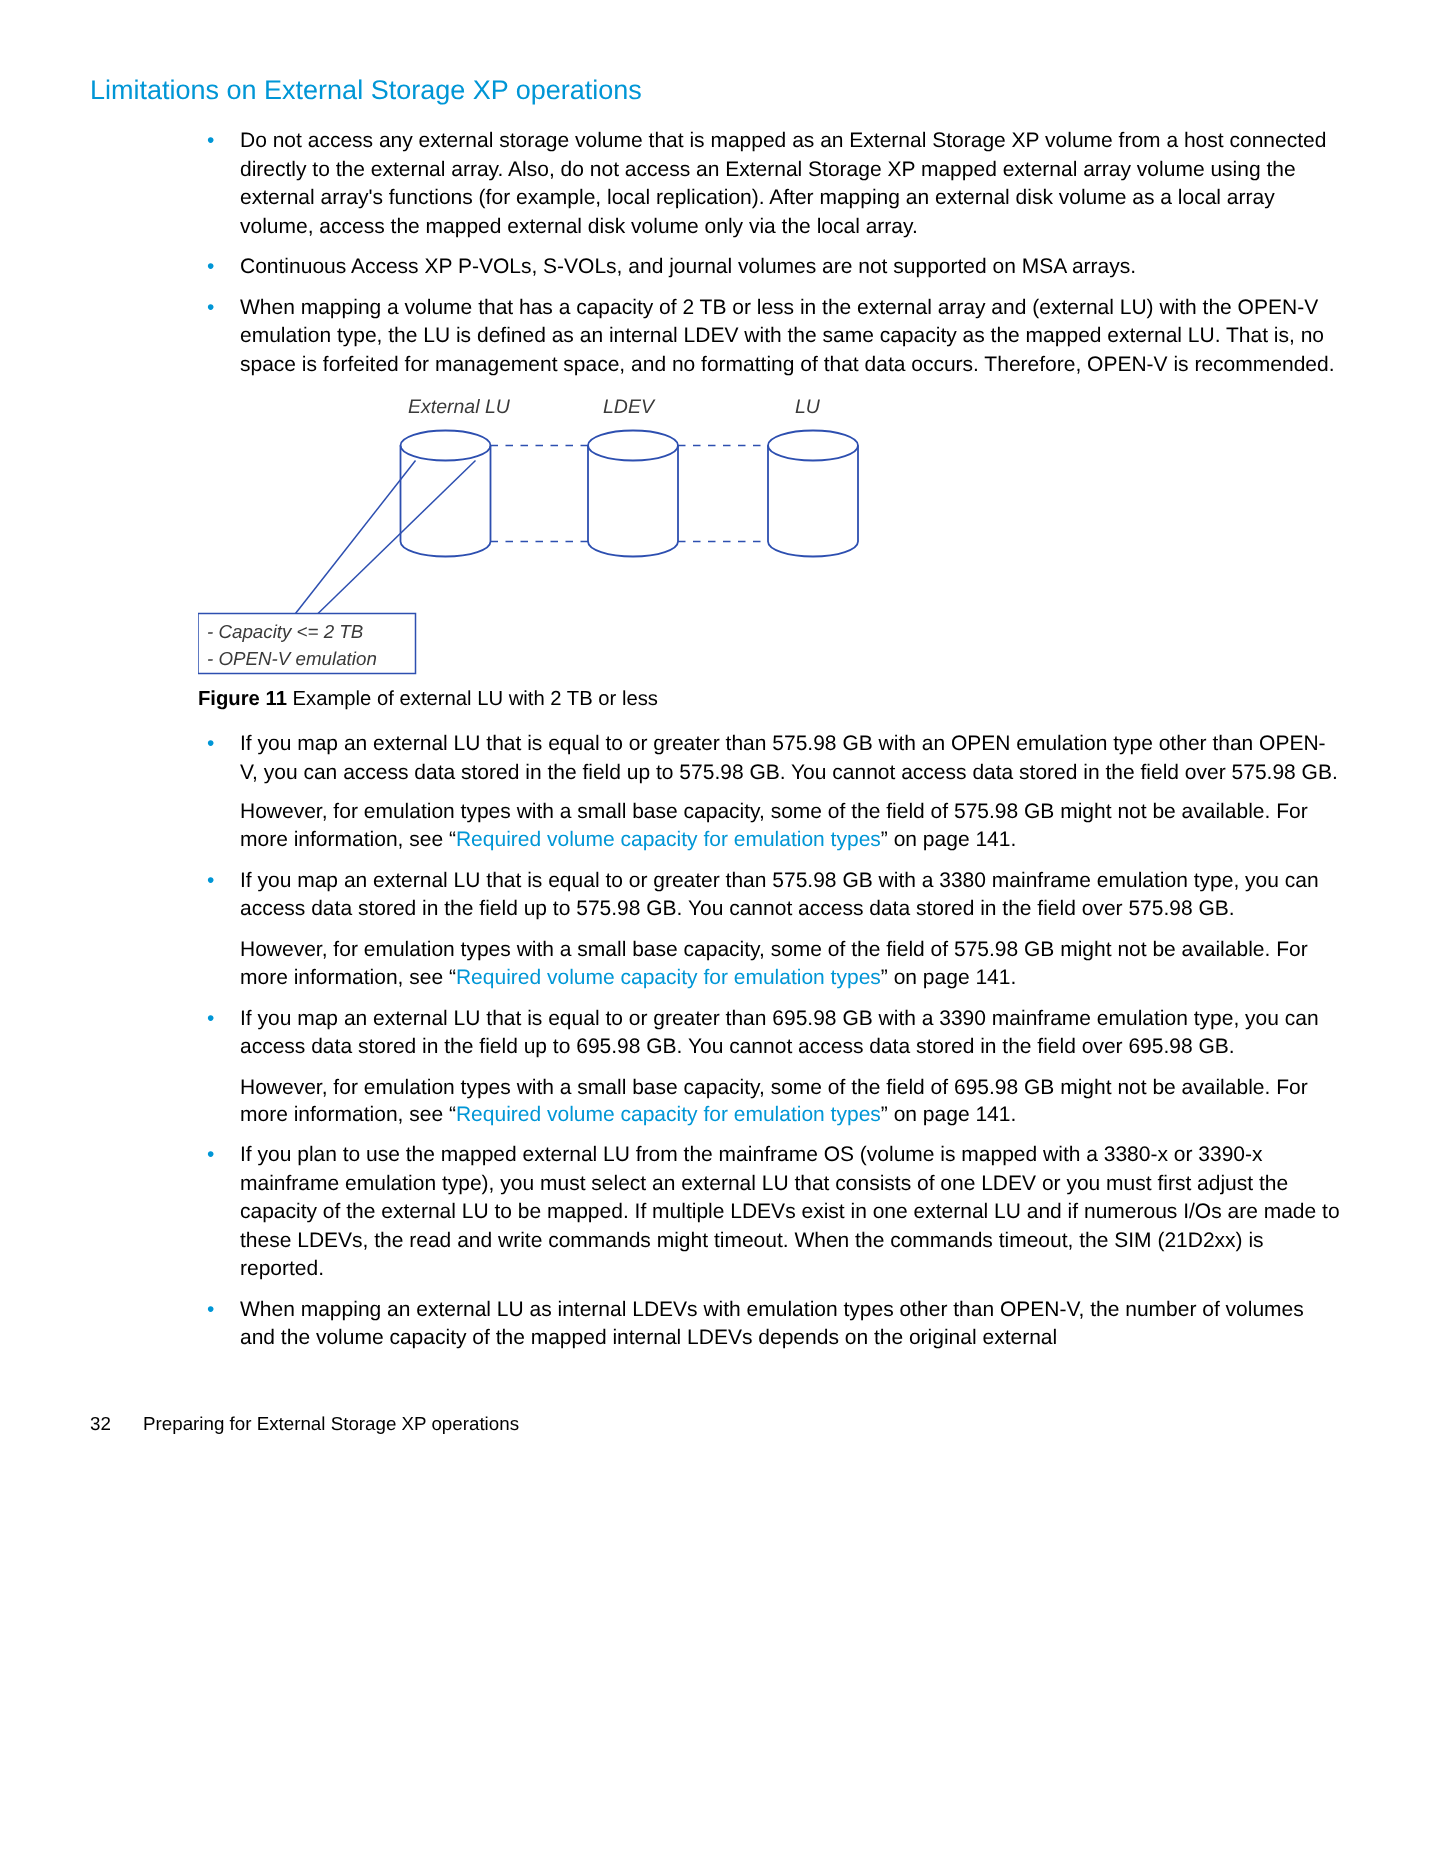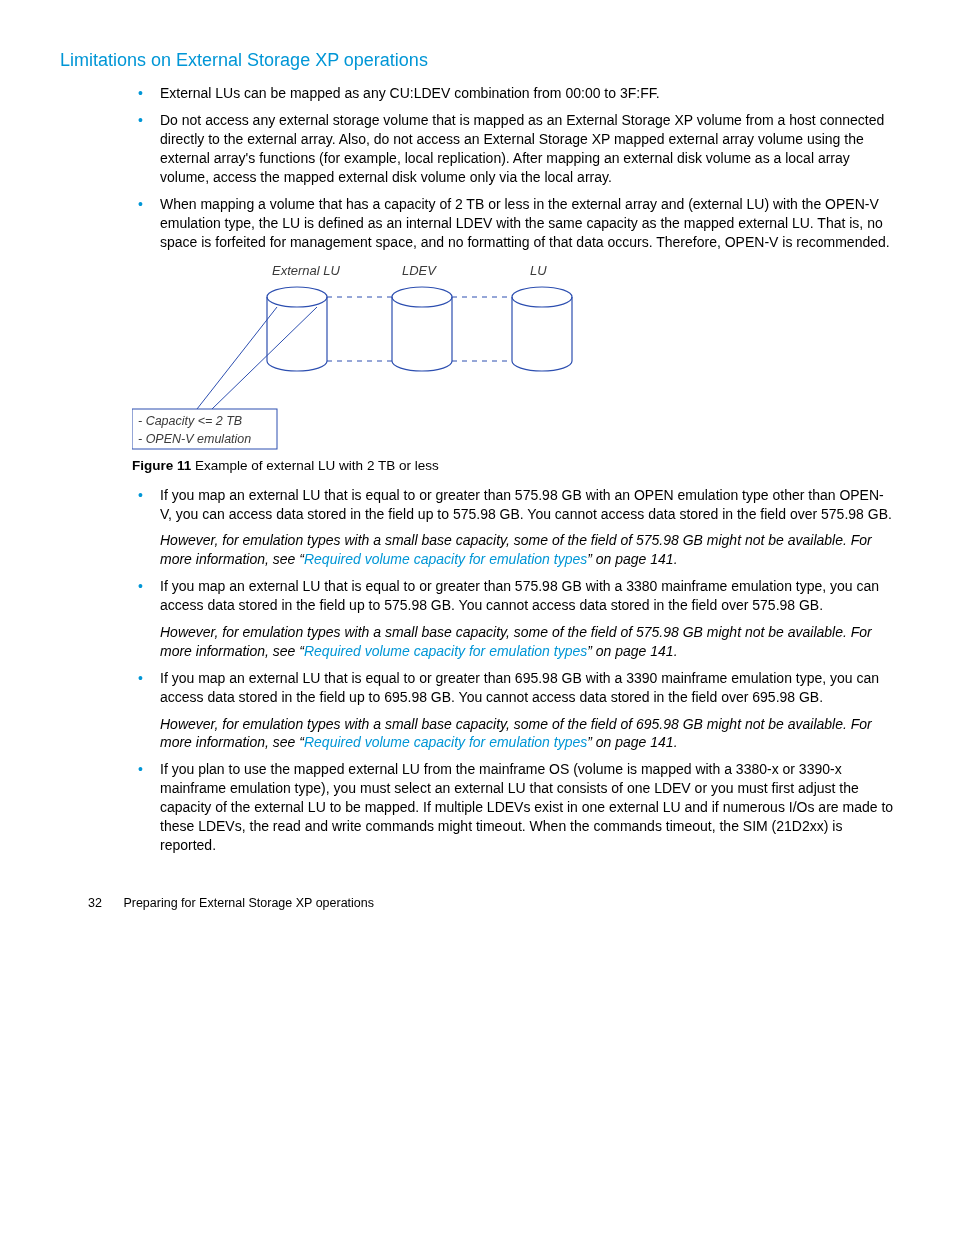--- a/index.html
+++ b/index.html
@@ -35,21 +35,20 @@
     content: "•";
     position: absolute;
     left: 6px;
     top: 0;
     color: #0096d6;
     font-size: 14px;
     line-height: 1.35;
   }
   .subpara {
     margin-top: 8px;
-    font-style: italic;
   }
   .link {
     color: #0096d6;
   }
   .figure-wrap {
     margin: 10px 0 6px 72px;
     font-style: italic;
   }
   .figure-svg {
     display: block;
@@ -64,31 +63,30 @@
     text-align: right;
   }
   .footer {
     position: relative;
     margin-top: 40px;
     font-size: 12.5px;
   }
   .footer .pagenum {
     display: inline-block;
     margin-right: 18px;
-    margin-left: 28px;
   }
 </style>
 </head>
 <body>
 
 <h1>Limitations on External Storage XP operations</h1>
 
 <ul>
-  <li>External LUs can be mapped as any CU:LDEV combination from 00:00 to 3F:FF.</li>
   <li>Do not access any external storage volume that is mapped as an External Storage XP volume from a host connected directly to the external array. Also, do not access an External Storage XP mapped external array volume using the external array's functions (for example, local replication). After mapping an external disk volume as a local array volume, access the mapped external disk volume only via the local array.</li>
+  <li>Continuous Access XP P-VOLs, S-VOLs, and journal volumes are not supported on MSA arrays.</li>
   <li>When mapping a volume that has a capacity of 2 TB or less in the external array and (external LU) with the OPEN-V emulation type, the LU is defined as an internal LDEV with the same capacity as the mapped external LU. That is, no space is forfeited for management space, and no formatting of that data occurs. Therefore, OPEN-V is recommended.</li>
 </ul>
 
 <div class="figure-wrap">
   <svg class="figure-svg" width="480" height="190" viewBox="0 0 480 190">
 
     <text x="140" y="14" font-size="13" fill="#3a3a3a">External LU</text>
     <text x="270" y="14" font-size="13" fill="#3a3a3a">LDEV</text>
     <text x="398" y="14" font-size="13" fill="#3a3a3a">LU</text>
 
@@ -137,18 +135,21 @@
   </li>
   <li>
     <span>If you map an external LU that is equal to or greater than 695.98 GB with a 3390 mainframe emulation type, you can access data stored in the field up to 695.98 GB. You cannot access data stored in the field over 695.98 GB.</span>
     <div class="subpara">
       <span>However, for emulation types with a small base capacity, some of the field of 695.98 GB might not be available. For more information, see “</span><span class="link">Required volume capacity for emulation types</span><span>” on page 141.</span>
     </div>
   </li>
   <li>
     <span>If you plan to use the mapped external LU from the mainframe OS (volume is mapped with a 3380-x or 3390-x mainframe emulation type), you must select an external LU that consists of one LDEV or you must first adjust the capacity of the external LU to be mapped. If multiple LDEVs exist in one external LU and if numerous I/Os are made to these LDEVs, the read and write commands might timeout. When the commands timeout, the SIM (21D2xx) is reported.</span>
   </li>
+  <li>
+    <span>When mapping an external LU as internal LDEVs with emulation types other than OPEN-V, the number of volumes and the volume capacity of the mapped internal LDEVs depends on the original external</span>
+  </li>
 </ul>
 
 <div class="footer">
   <span class="pagenum">32</span>
   <span>Preparing for External Storage XP operations</span>
 </div>
 
 </body></html>

